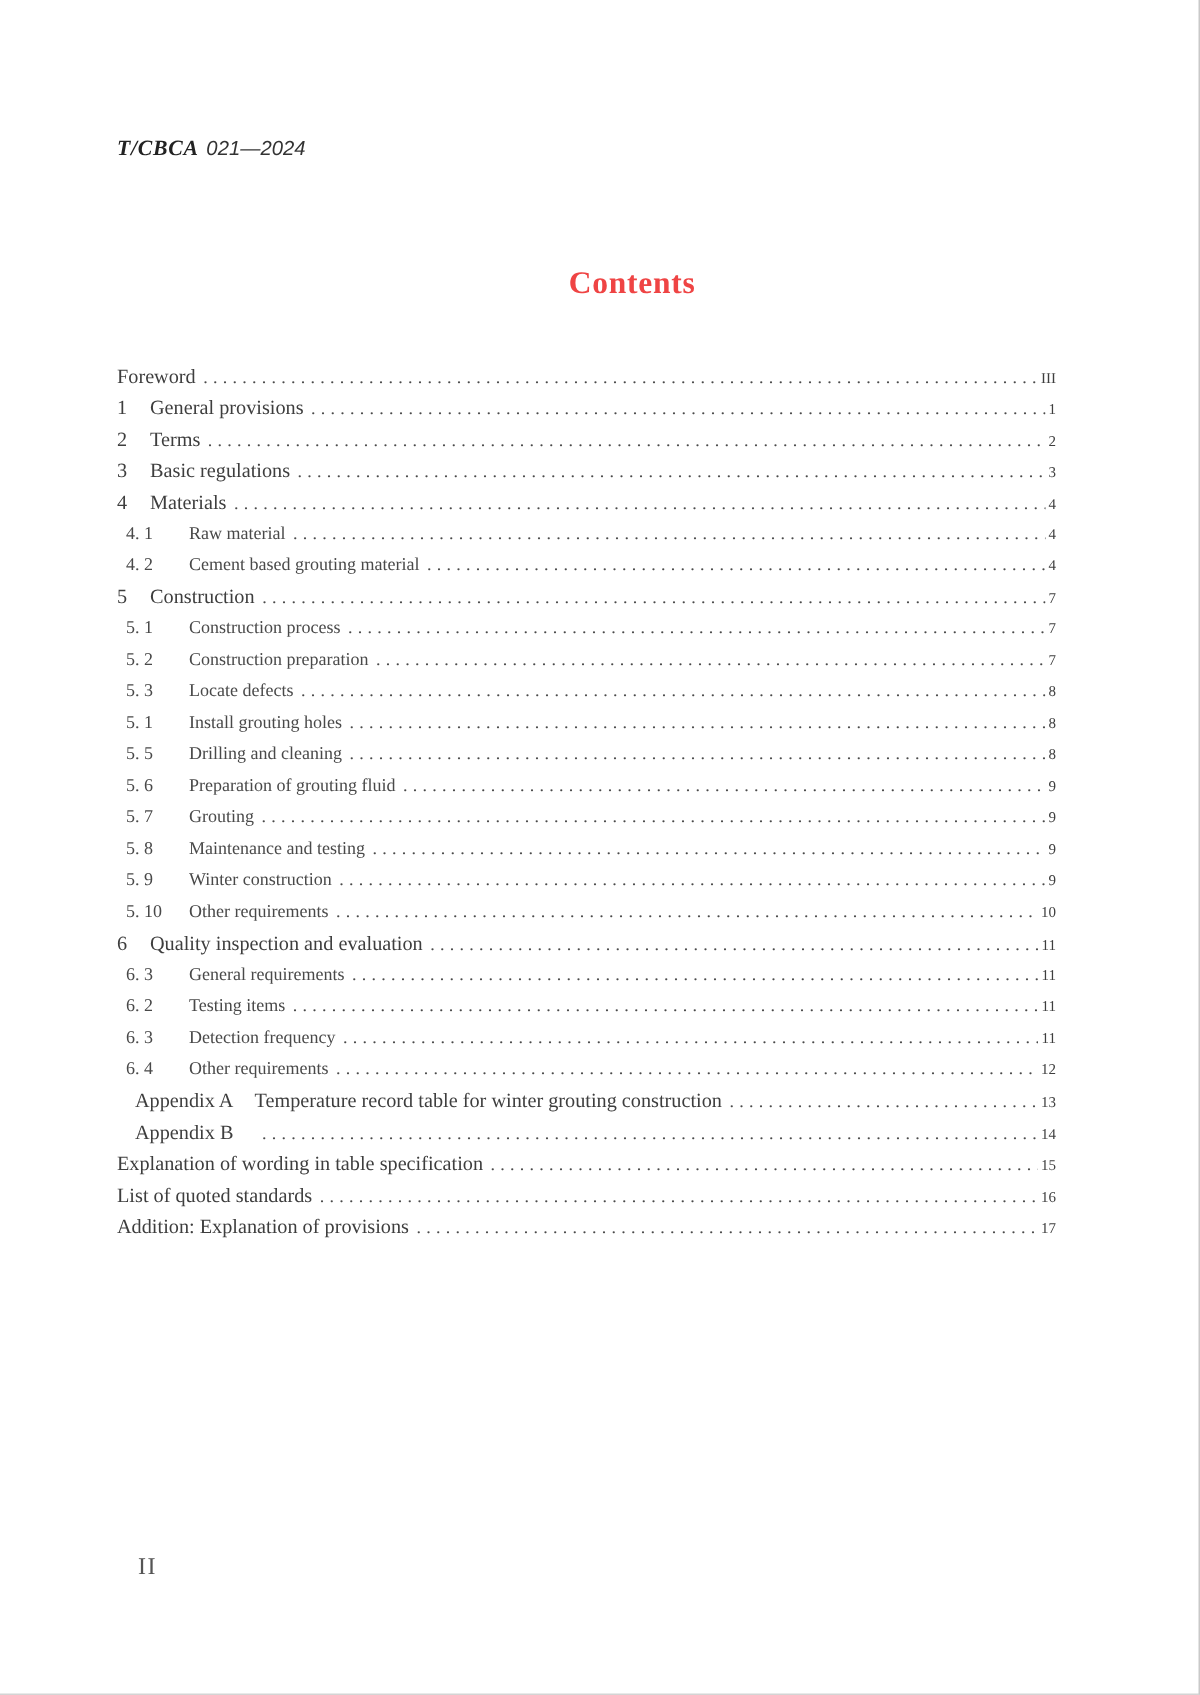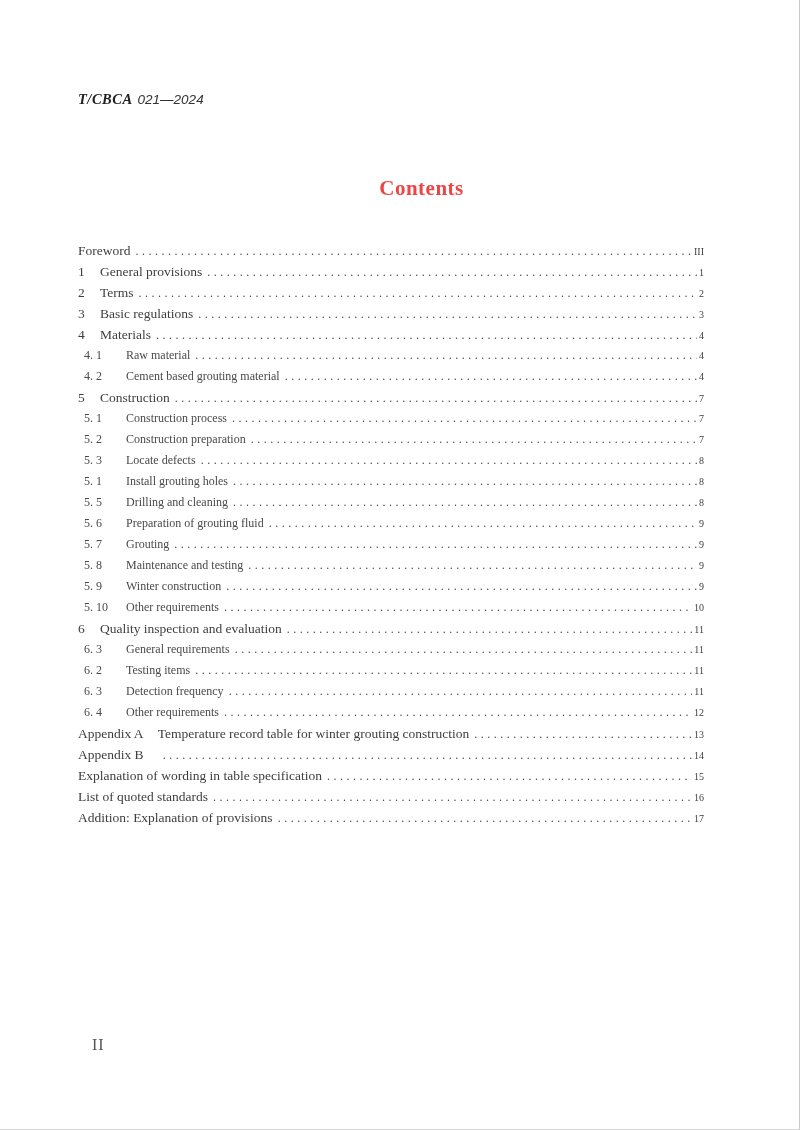--- a/index.html
+++ b/index.html
@@ -66,21 +66,21 @@
   }
   .row.lvl0, .row.lvl1 { font-size: 13.5px; }
   .row.lvl2 {
     font-size: 12px;
     padding-left: 6px;
     color: #494949;
   }
   .row .num { flex: none; }
   .row.lvl1 .num { min-width: 22px; }
   .row.lvl2 .num { min-width: 42px; }
-  .row.lvl0 .num { margin-right: 14px; }
+  .row.lvl0 .num { margin-right: 14px; margin-left: 12px; }
   .row .label { flex: none; }
   .leader {
     flex: 1 1 auto;
     overflow: hidden;
     font-size: 12px;
     letter-spacing: 3.5px;
     color: #4a4a4a;
     margin: 0 2px 0 5px;
   }
   .pageno {

